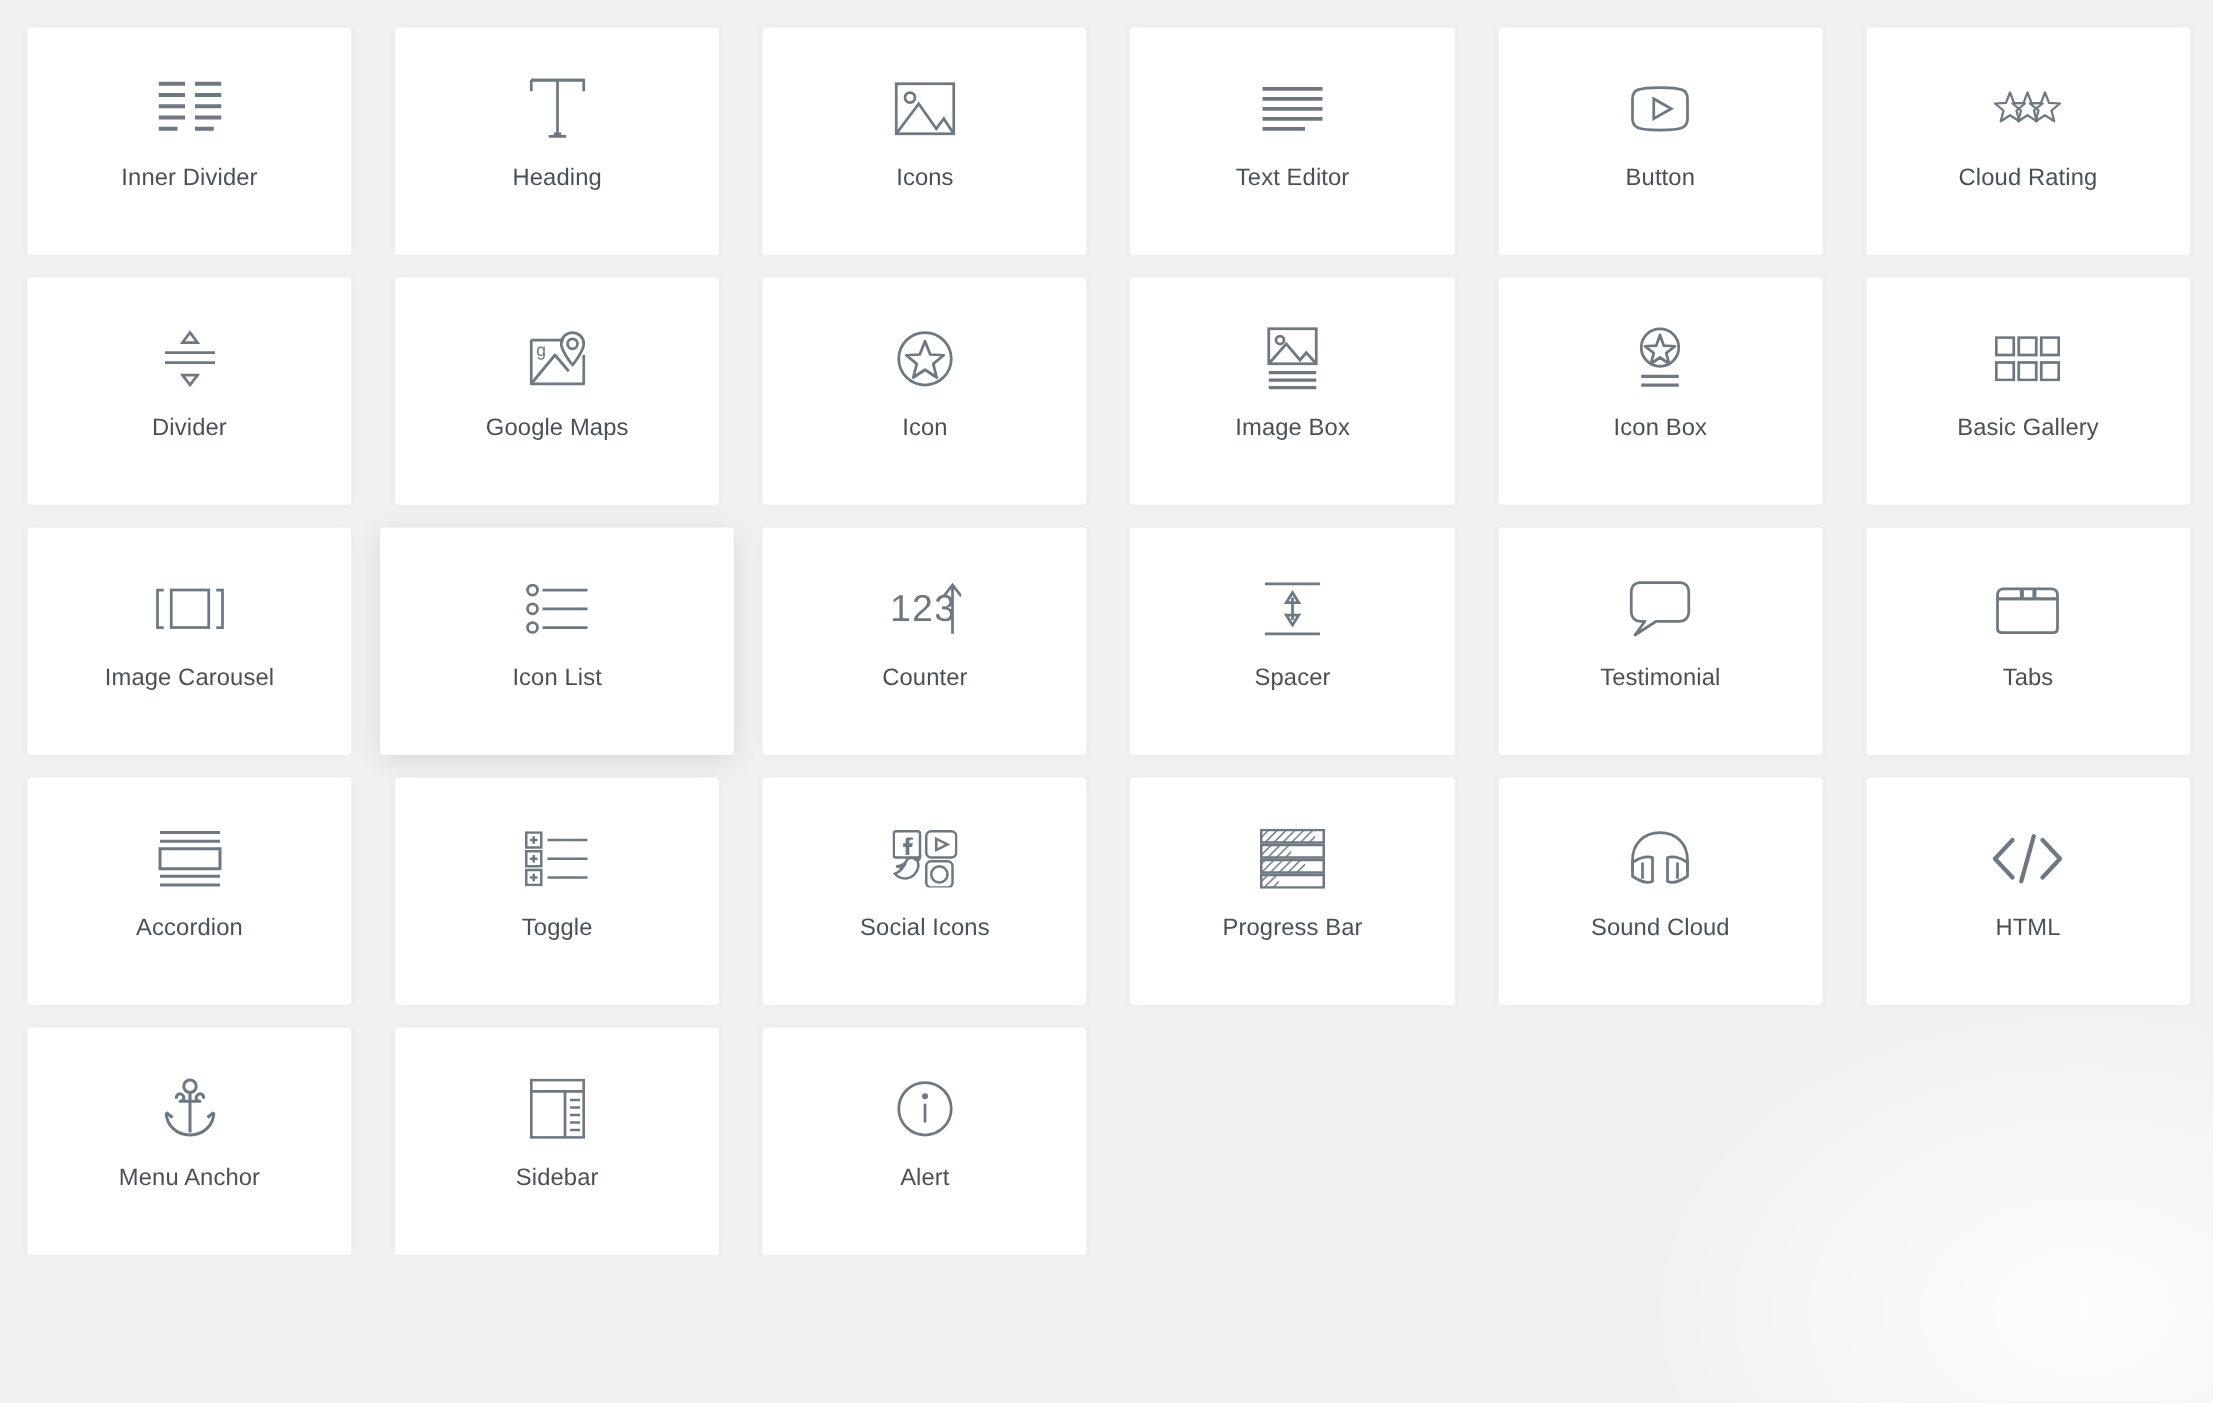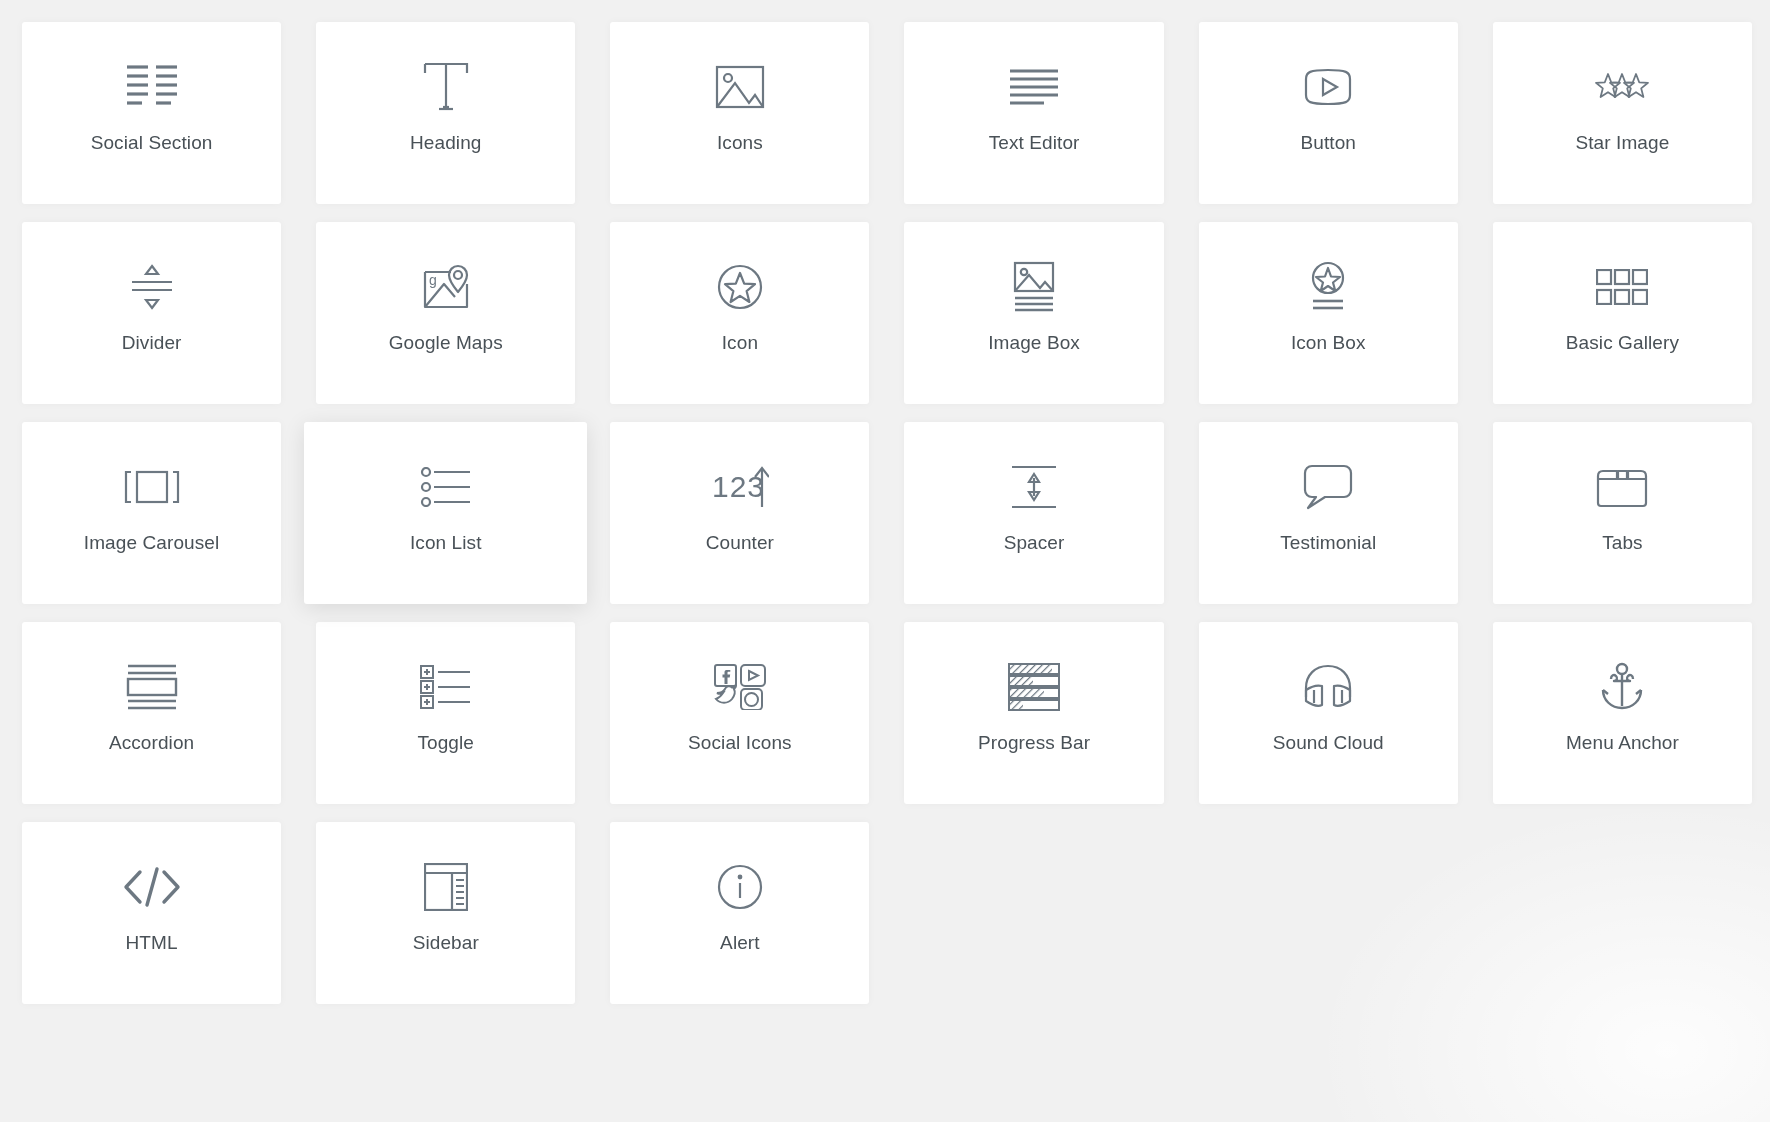--- a/index.html
+++ b/index.html
@@ -96,21 +96,21 @@
   <line x1="2" y1="12" x2="23" y2="12"></line>
           <line x1="31" y1="12" x2="52" y2="12"></line>
   <line x1="2" y1="21" x2="23" y2="21"></line>
           <line x1="31" y1="21" x2="52" y2="21"></line>
   <line x1="2" y1="30" x2="23" y2="30"></line>
           <line x1="31" y1="30" x2="52" y2="30"></line>
   <line x1="2" y1="39" x2="17" y2="39"></line>
           <line x1="31" y1="39" x2="46" y2="39"></line>
 </svg>
       </div>
-      <div class="widget-label">Social Section</div>
+      <div class="widget-label">Inner Divider</div>
     </div>
     <div class="widget-card">
       <div class="widget-icon">
         <svg width="48" height="52" viewBox="0 0 48 52" fill="none" stroke="currentColor" stroke-width="2.2" stroke-linejoin="miter">
   <path d="M3 3 H45 V12 M3 3 V12"></path>
   <line x1="3" y1="3" x2="45" y2="3"></line>
   <line x1="24" y1="3" x2="24" y2="46"></line>
   <line x1="24" y1="46" x2="24" y2="46"></line>
   <line x1="17" y1="48" x2="31" y2="48"></line>
   <path d="M21 46 h6"></path>
@@ -150,21 +150,21 @@
       <div class="widget-label">Button</div>
     </div>
     <div class="widget-card">
       <div class="widget-icon">
         <svg width="56" height="32" viewBox="0 0 56 32" fill="none" stroke="currentColor" stroke-width="1.8" stroke-linejoin="round">
   <path d="M14 3 L17.2 11.3 L26 11.8 L19.2 17.4 L21.4 26 L14 21.2 L6.6 26 L8.8 17.4 L2 11.8 L10.8 11.3 Z"></path>
   <path d="M28 3 L31.2 11.3 L40 11.8 L33.2 17.4 L35.4 26 L28 21.2 L20.6 26 L22.8 17.4 L16 11.8 L24.8 11.3 Z"></path>
   <path d="M42 3 L45.2 11.3 L54 11.8 L47.2 17.4 L49.4 26 L42 21.2 L34.6 26 L36.8 17.4 L30 11.8 L38.8 11.3 Z"></path>
 </svg>
       </div>
-      <div class="widget-label">Star Image</div>
+      <div class="widget-label">Cloud Rating</div>
     </div>
     <div class="widget-card">
       <div class="widget-icon">
         <svg width="44" height="48" viewBox="0 0 44 48" fill="none" stroke="currentColor" stroke-width="2.2">
   <path d="M22 3 L28 11 L16 11 Z"></path>
   <line x1="2" y1="19" x2="42" y2="19"></line>
   <line x1="2" y1="27" x2="42" y2="27"></line>
   <path d="M22 45 L28 37 L16 37 Z"></path>
 </svg>
       </div>
@@ -368,39 +368,39 @@
   <path d="M4 26 C10 22 16 21 20 22 V41 C16 43 10 41 4 37 Z"></path>
   <path d="M48 26 C42 22 36 21 32 22 V41 C36 43 42 41 48 37 Z"></path>
   <line x1="12" y1="26" x2="12" y2="39"></line>
   <line x1="40" y1="26" x2="40" y2="39"></line>
 </svg>
       </div>
       <div class="widget-label">Sound Cloud</div>
     </div>
     <div class="widget-card">
       <div class="widget-icon">
+        <svg width="58" height="42" viewBox="0 0 58 42" fill="none" stroke="currentColor" stroke-width="3.4" stroke-linecap="round" stroke-linejoin="round">
+  <path d="M17 6 L3 21 L17 36"></path>
+  <path d="M41 6 L55 21 L41 36"></path>
+  <line x1="34" y1="3" x2="24" y2="39"></line>
+</svg>
+      </div>
+      <div class="widget-label">HTML</div>
+    </div>
+    <div class="widget-card">
+      <div class="widget-icon">
         <svg width="48" height="50" viewBox="0 0 48 50" fill="none" stroke="currentColor" stroke-width="2.4" stroke-linejoin="round">
   <circle cx="24" cy="7" r="5"></circle>
   <line x1="24" y1="12" x2="24" y2="44"></line>
   <path d="M13 17 C13 13 16 12 18 14 C20 16 19 19 16 19 H32 C29 19 28 16 30 14 C32 12 35 13 35 17"></path>
   <path d="M5 28 C5 38 13 46 24 46 C35 46 43 38 43 28"></path>
   <path d="M5 28 L10 32 M43 28 L38 32"></path>
 </svg>
       </div>
       <div class="widget-label">Menu Anchor</div>
-    </div>
-    <div class="widget-card">
-      <div class="widget-icon">
-        <svg width="58" height="42" viewBox="0 0 58 42" fill="none" stroke="currentColor" stroke-width="3.4" stroke-linecap="round" stroke-linejoin="round">
-  <path d="M17 6 L3 21 L17 36"></path>
-  <path d="M41 6 L55 21 L41 36"></path>
-  <line x1="34" y1="3" x2="24" y2="39"></line>
-</svg>
-      </div>
-      <div class="widget-label">HTML</div>
     </div>
     <div class="widget-card">
       <div class="widget-icon">
         <svg width="44" height="48" viewBox="0 0 44 48" fill="none" stroke="currentColor" stroke-width="2.2">
   <rect x="1" y="1" width="42" height="46"></rect>
   <line x1="1" y1="10" x2="43" y2="10"></line>
   <line x1="28" y1="10" x2="28" y2="47"></line>
   <g stroke-width="2">
     <line x1="32" y1="17" x2="40" y2="17"></line>
     <line x1="32" y1="23" x2="40" y2="23"></line>

